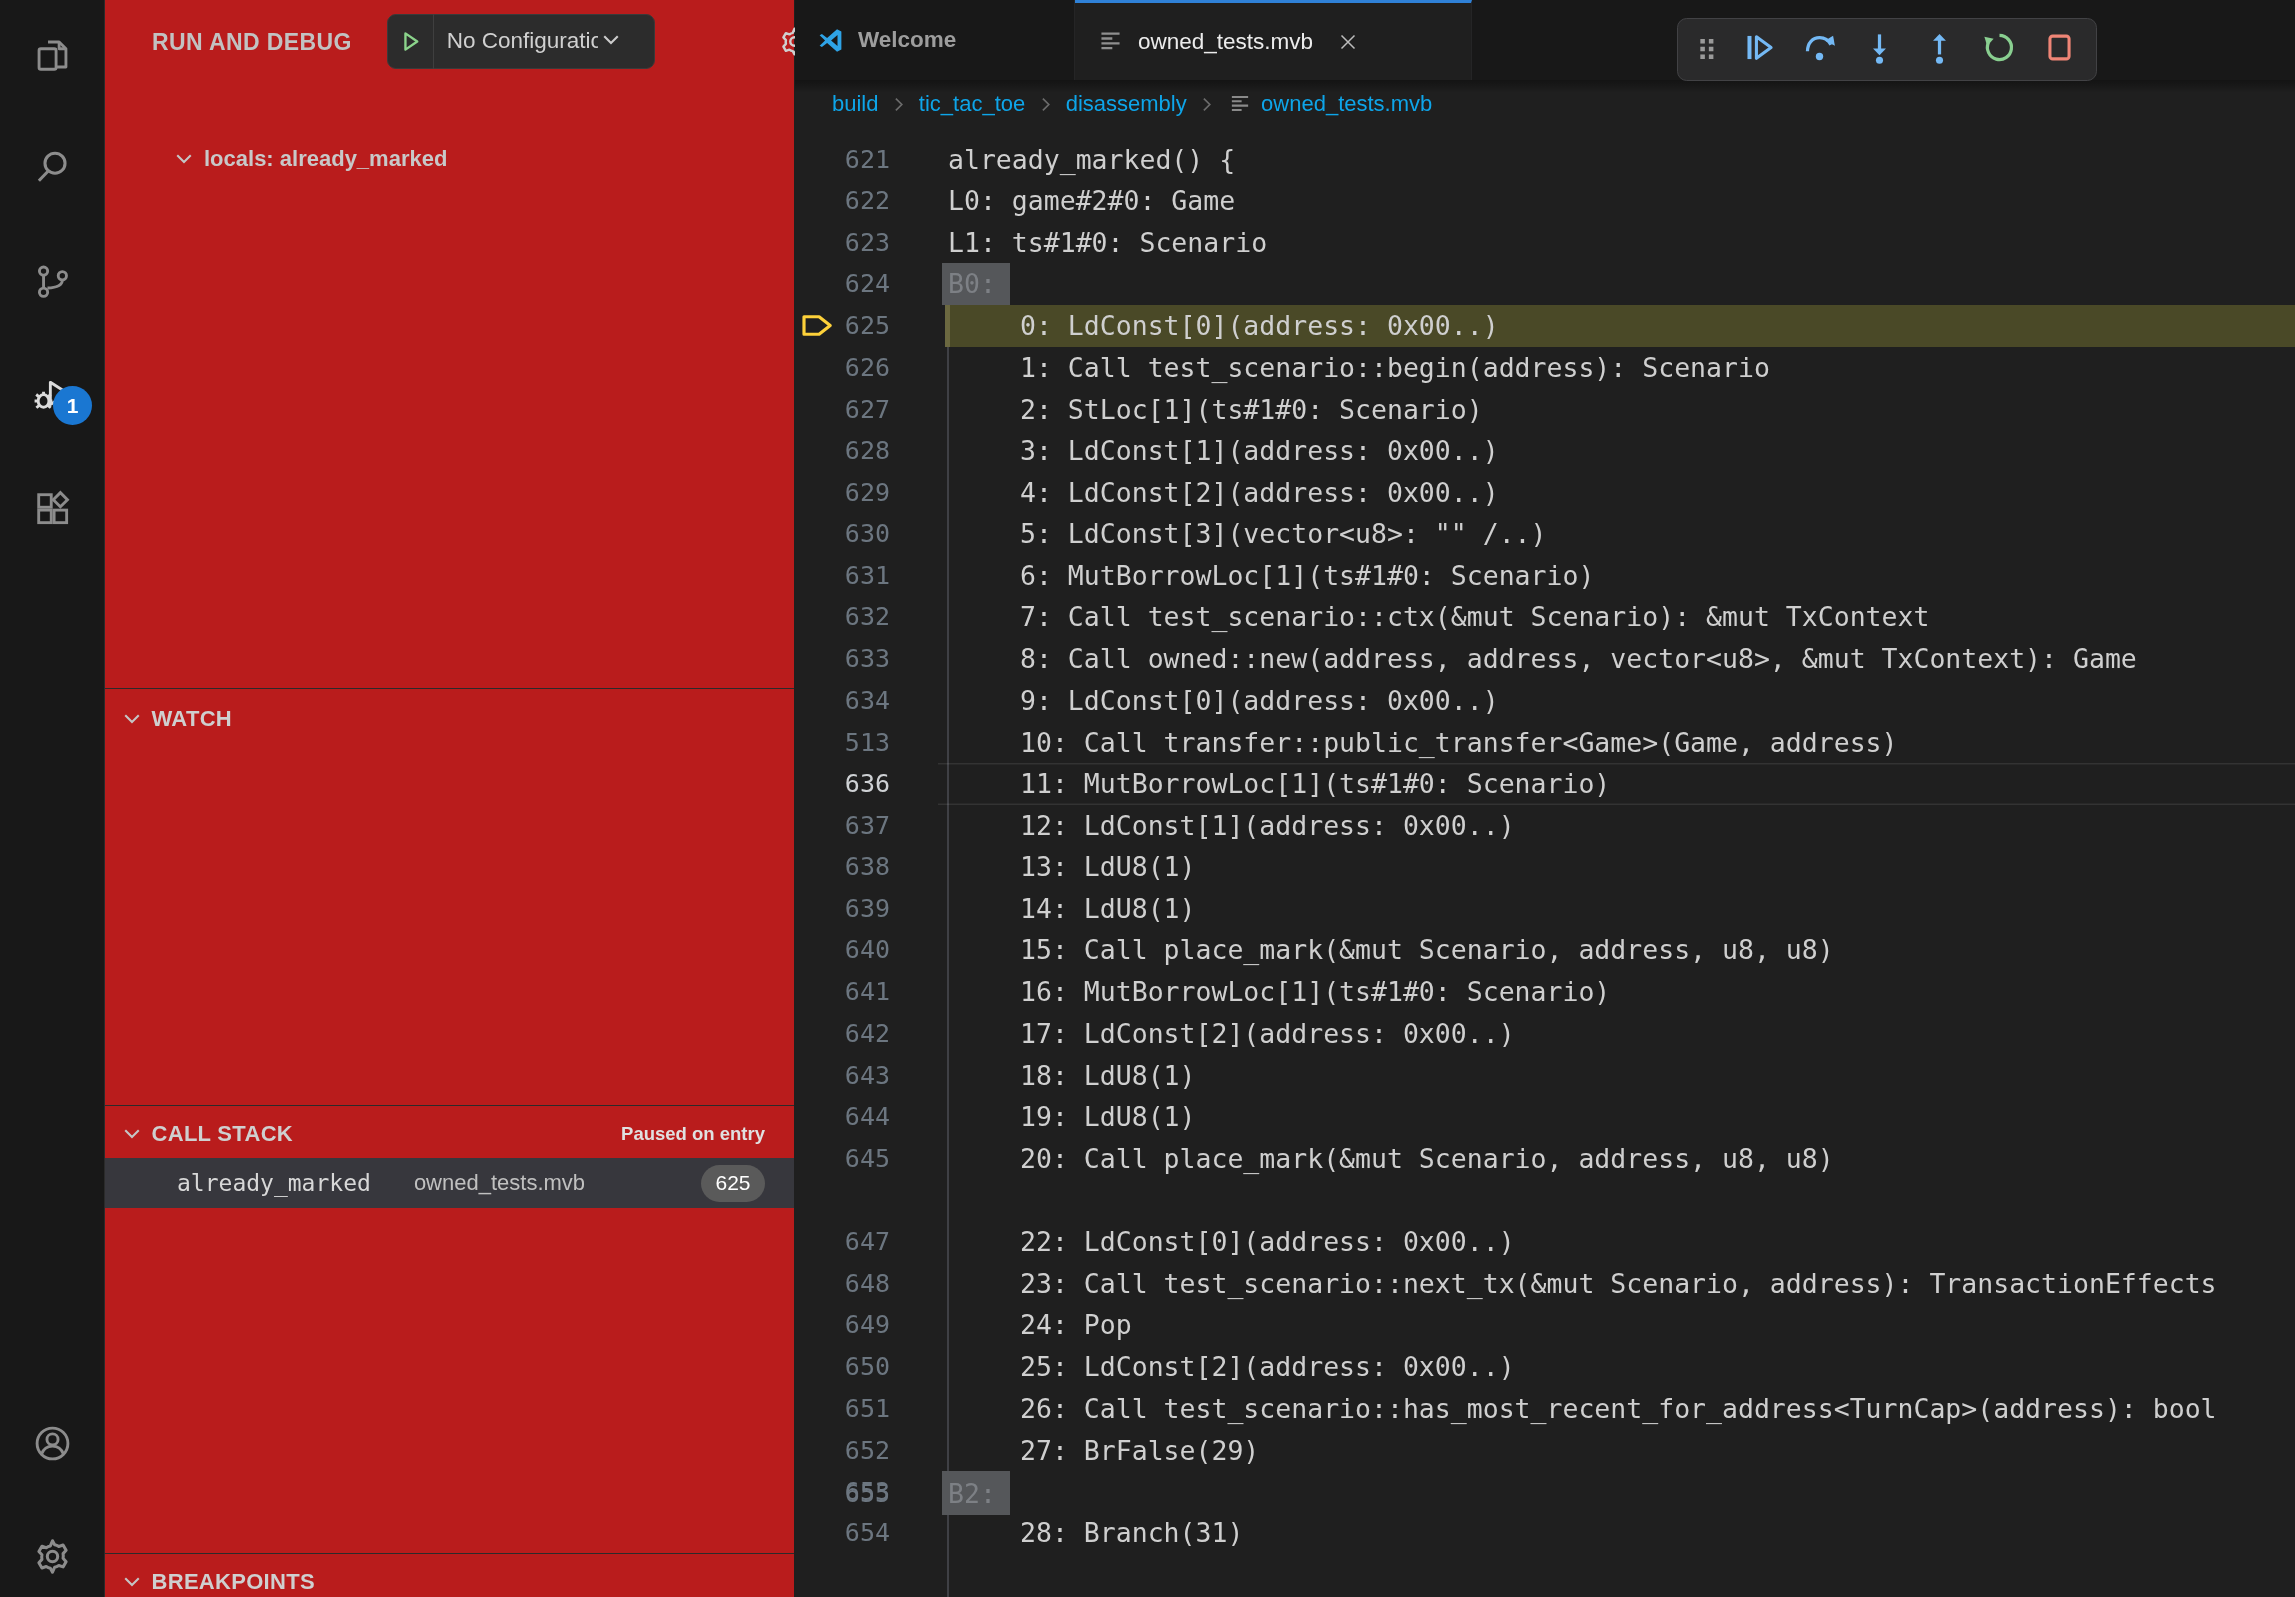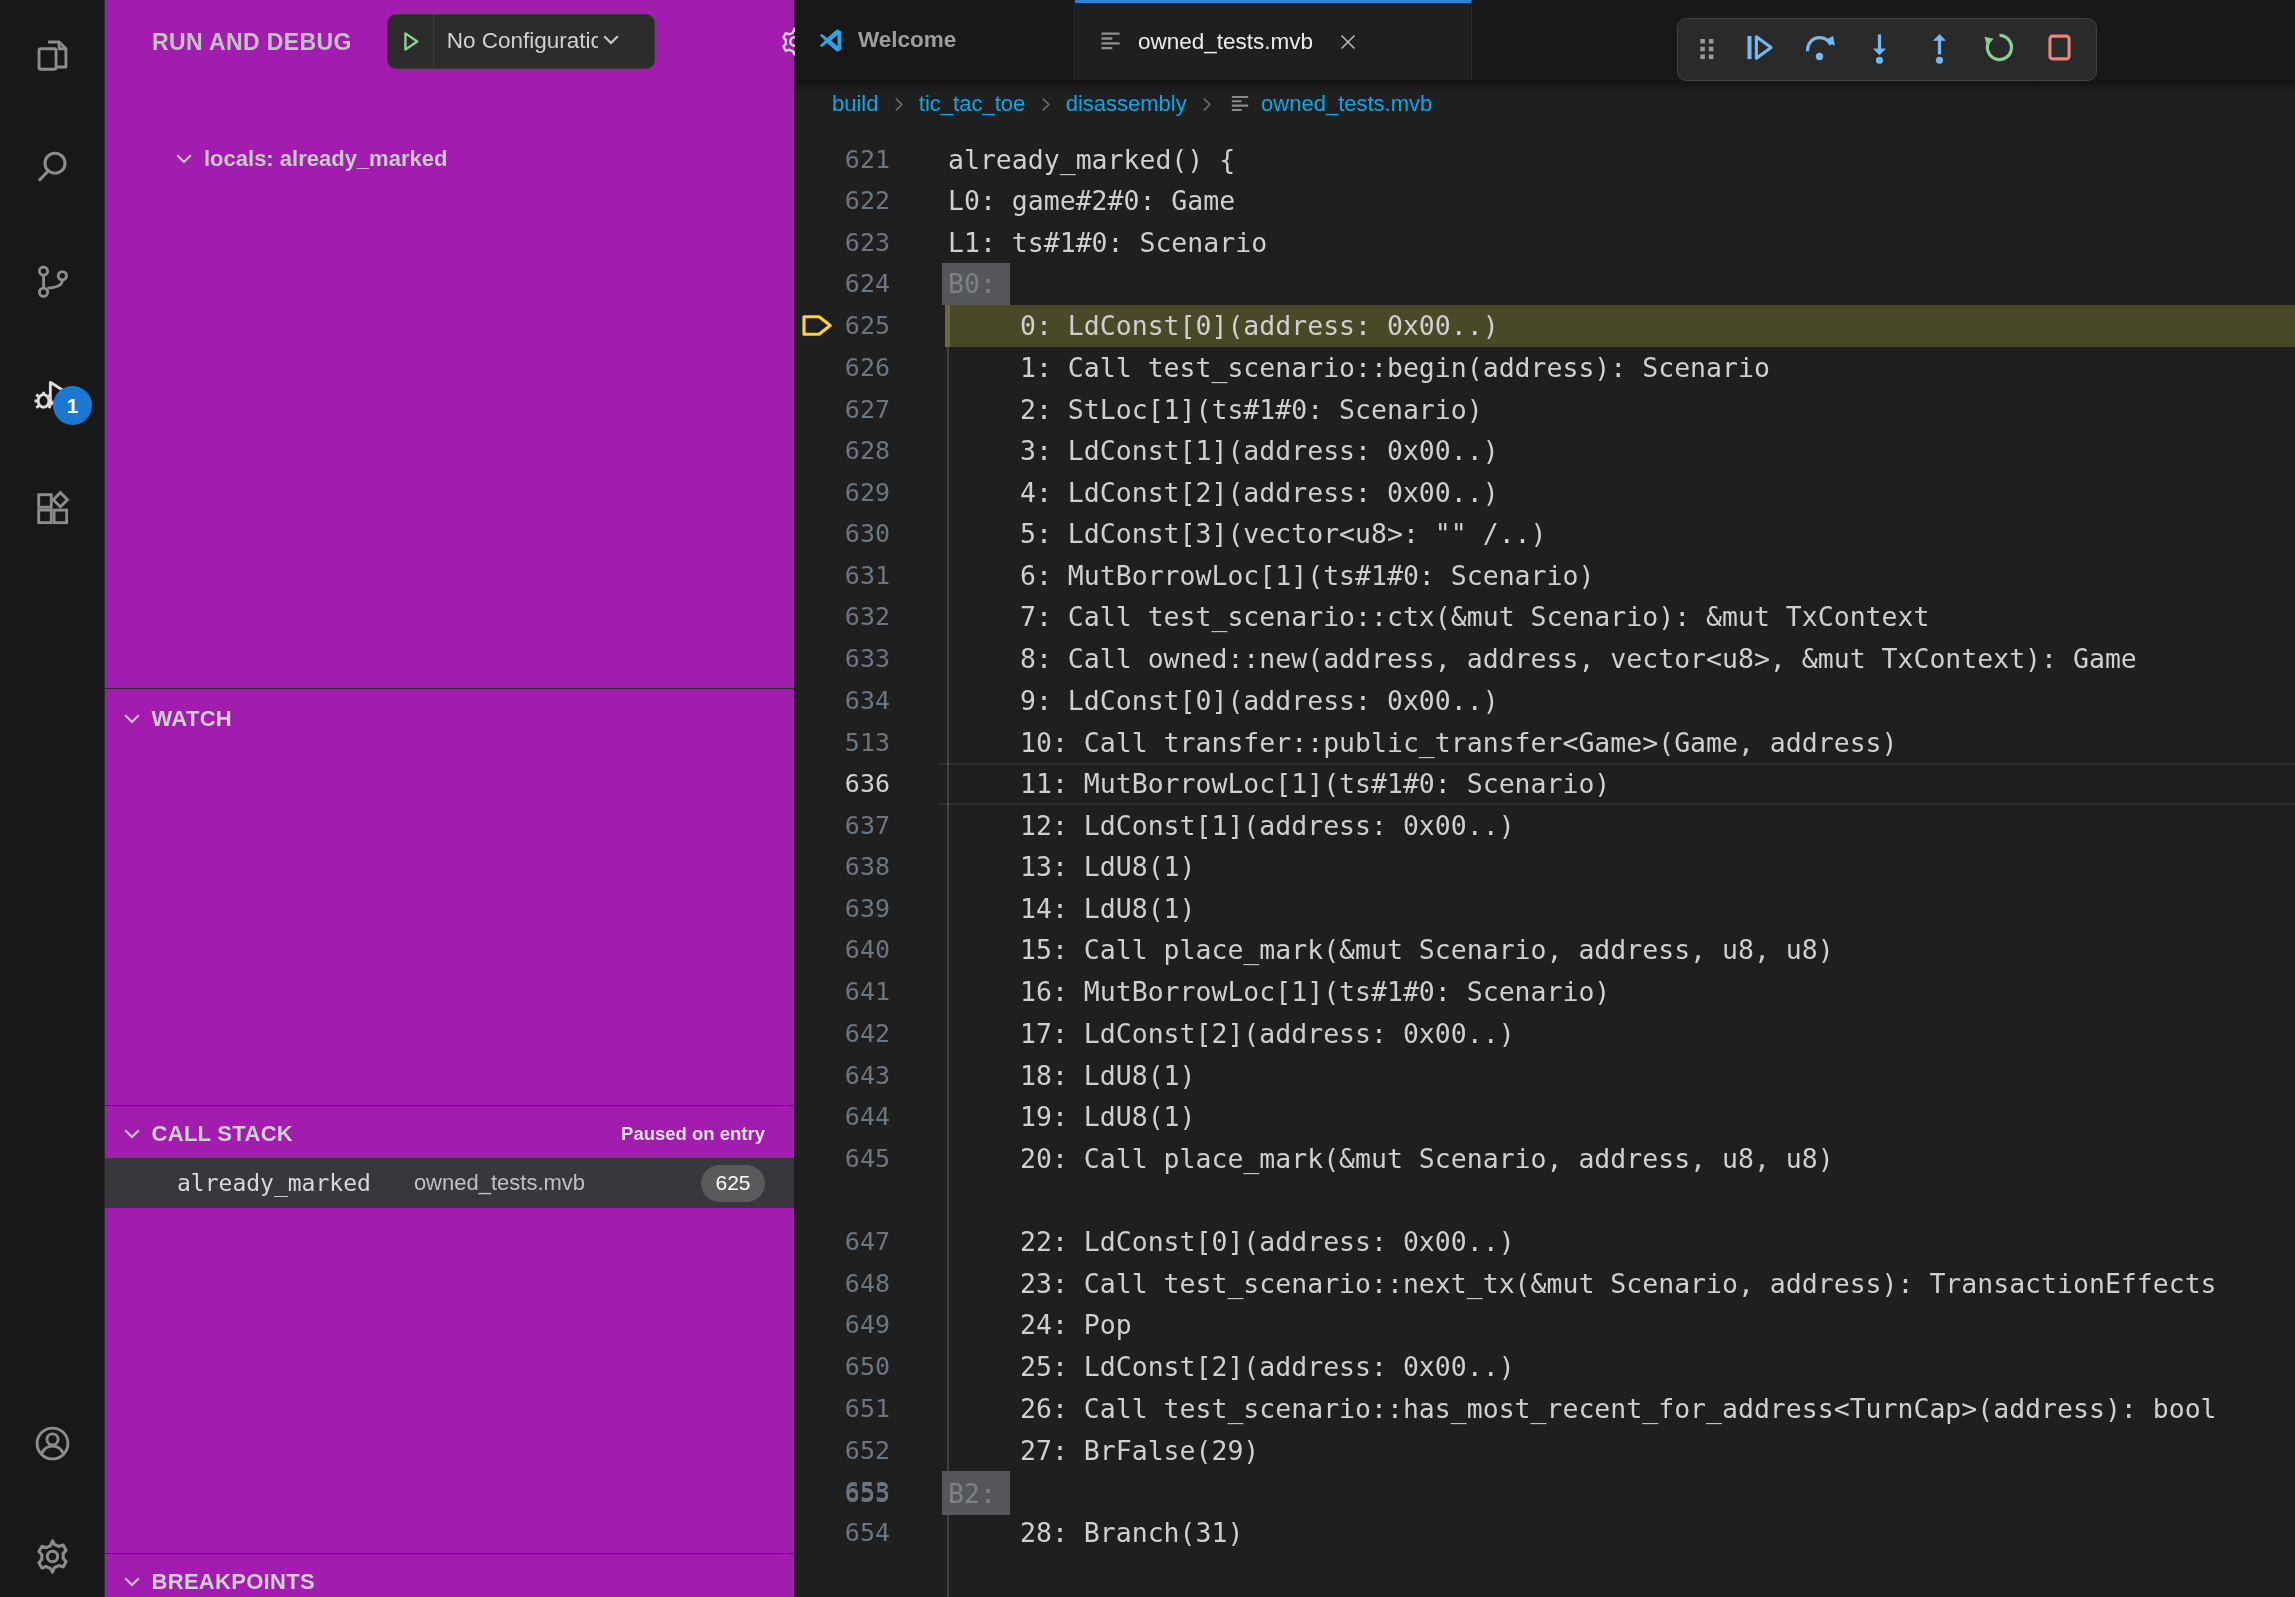--- a/index.html
+++ b/index.html
@@ -12,21 +12,21 @@
                  background:#181818; border-right:0.8px solid #2b2b2b; }
   .ab-item { position:absolute; left:0; width:105px; height:88px;
              display:flex; align-items:center; justify-content:center; color:#8c8c8c; cursor:pointer; }
   .ab-item svg { width:43px; height:43px; }
   .ab-item.active { color:#dcdcdc; }
   .ab-badge { position:absolute; left:53px; top:34px; width:39px; height:39px; border-radius:50%;
               background:#1a77d2; color:#fff; font-size:21px; font-weight:700;
               display:flex; align-items:center; justify-content:center; }
 
   
-  .sidebar { position:absolute; left:105px; top:0; width:689px; height:100%; background:#a21caf;text-decoration:underline; }
+  .sidebar { position:absolute; left:105px; top:0; width:689px; height:100%; background:#b91c1c;text-decoration:underline; }
   .sb-header { position:absolute; left:0; top:0; width:100%; height:80px; }
   .sb-title { position:absolute; left:47px; top:29px; font-size:23px; font-weight:600;
               letter-spacing:0.4px; color:#c2c2c2; white-space:nowrap; }
   .cfg { position:absolute; left:282px; top:13.7px; width:268px; height:55px; background:#2c2c2c;
          border:0.8px solid #3a3a3a; border-radius:8.8px; display:flex; align-items:center; cursor:pointer; }
   .cfg .playic { width:45px; display:flex; justify-content:center; color:#8bd48b; }
   .cfg .playic svg { width:27px; height:27px; }
   .cfg-sep { width:0.8px; height:55px; background:#3f3f3f; }
   .cfg-label { margin-left:13px; width:151px; overflow:hidden; white-space:nowrap;
                font-size:22.5px; color:#d0d0d0; }

